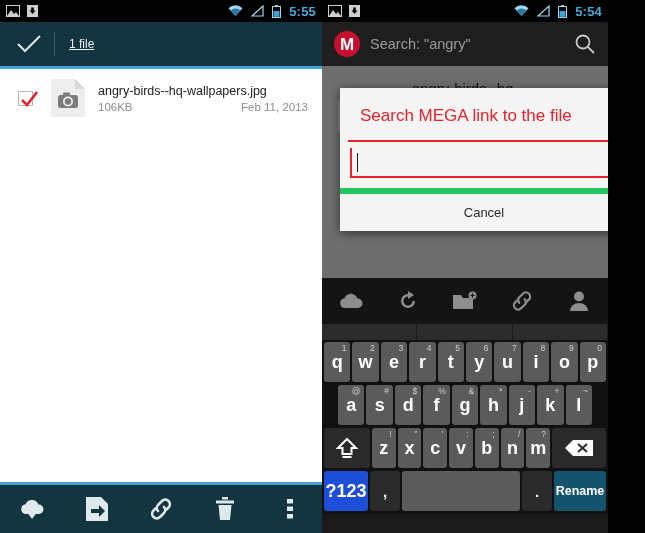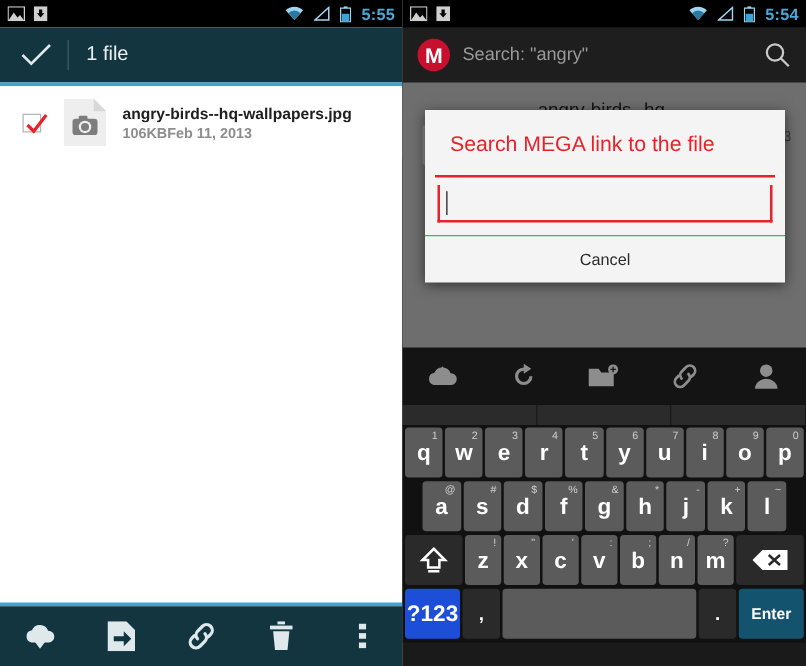--- a/index.html
+++ b/index.html
@@ -13,43 +13,43 @@
   .statusbar { height:22px; background:#000; display:flex; align-items:center;
     padding:0 6px; gap:6px; }
   .sb-left { display:flex; align-items:center; gap:7px; }
   .sb-right { margin-left:auto; display:flex; align-items:center; gap:8px; }
   .sb-time { color:#4aa8d8; font-size:13px; font-weight:bold; letter-spacing:.2px; }
 
   .actionbar { height:44px; background:#12353f; display:flex; align-items:center;
     padding-left:12px; }
   .ab-check { width:34px; display:flex; align-items:center; justify-content:center; }
   .ab-div { width:1px; height:24px; background:#3c5c66; margin:0 14px 0 8px; }
-  .ab-title { color:#e9f0f2; font-size:16px; }
+  .ab-title { color:#e9f0f2; font-size:12px;text-decoration:underline; }
   .ab-underline { height:3px; background:#3fa3d8; }
 
-  .filerow { height:58px; display:flex; align-items:center; padding:0 14px 0 8px; background:#fff;font-weight:bold; }
+  .filerow { height:58px; display:flex; align-items:center; padding:0 14px 0 8px; background:#fff; }
   .fr-check { width:34px; display:flex; align-items:center; justify-content:center; }
   .cbox { width:15px; height:15px; border:1px solid #b5b5b5; background:#fff;
     position:relative; }
   .cbox svg { position:absolute; left:-1px; top:-3px; }
   .fr-thumb { width:52px; display:flex; align-items:center; justify-content:center; }
   .fr-info { flex:1; padding-left:4px; min-width:0; }
   .fr-name { color:#202020; font-size:12.5px; white-space:nowrap; overflow:hidden; }
-  .fr-sub { display:flex; margin-top:3px; }
+  .fr-sub { display:flex; justify-content:space-between; margin-top:3px; }
   .fr-size, .fr-date { color:#8d8d8d; font-size:11.5px; }
 
   .filler { flex:1; background:#fff; }
 
   .bottombar { position:absolute; left:0; bottom:0; width:100%; height:48px;
     background:#12353f; display:flex; align-items:center; }
   .bb-underline { position:absolute; left:0; bottom:48px; width:100%; height:3px; background:#3fa3d8; }
   .bb-item { flex:1; display:flex; align-items:center; justify-content:center; height:100%; }
 
   
-  .pane-right { position:relative; width:323px; height:533px; background:#1a1a1a; overflow:hidden; }
+  .pane-right { position:relative; width:286px; height:533px; background:#1a1a1a; overflow:hidden; }
   .r-searchbar { height:44px; background:#1e1e1e; display:flex; align-items:center;
     padding:0 12px; gap:10px; }
   .mega-logo { width:26px; height:26px; border-radius:50%; background:#c8102e;
     color:#fff; font-size:17px; font-weight:bold; display:flex; align-items:center;
     justify-content:center; line-height:1; }
   .r-searchtext { flex:1; color:#9a9a9a; font-size:14.5px; }
 
   .r-content { position:relative; height:212px; background:#6e6e6e; overflow:hidden; }
   .bg-filename { position:absolute; top:14px; left:0; width:100%; text-align:center;
     color:#141414; font-size:15px; white-space:nowrap; }
@@ -58,21 +58,21 @@
     background:#8a8a8a; border-radius:2px; }
 
   .dialog { position:absolute; left:18px; top:22px; width:288px; background:#f4f4f4;
     box-shadow:0 2px 10px rgba(0,0,0,.55); }
   .dlg-title { color:#e8222a; font-size:17px; padding:18px 16px 14px 20px; }
   .dlg-rule { height:2px; background:#e8222a; margin:0 8px; }
   .dlg-inputwrap { padding:6px 10px 0; }
   .dlg-input { position:relative; height:30px; border-bottom:2px solid #e8222a;
     border-left:2px solid #e8222a; border-right:2px solid #e8222a; }
   .caret { position:absolute; left:5px; top:5px; width:1px; height:19px; background:#1a1a1a; }
-  .dlg-btns { display:flex; margin-top:10px; border-top:1px solid #22c55e; }
+  .dlg-btns { display:flex; margin-top:10px; border-top:6px solid #22c55e; }
   .dlg-btn { flex:1; text-align:center; padding:11px 0; color:#2b2b2b; font-size:13px; }
   .dlg-btn + .dlg-btn { border-left:1px solid #dcdcdc; }
 
   .r-toolbar { height:46px; background:#141414; display:flex; align-items:center; }
   .rt-item { flex:1; display:flex; align-items:center; justify-content:center; }
   .r-gap { height:16px; background:#2b2b2b; display:flex; }
   .r-gap div { flex:1; border-right:1px solid #1a1a1a; }
 
   
   .kb { background:#111; padding:2px 2px 3px; }
@@ -426,17 +426,17 @@
             <path d="M9 2 L29 2 L29 18 L9 18 L1 10 Z" fill="#fff"></path>
             <path d="M14 6 L23 14 M23 6 L14 14" stroke="#2a2a2a" stroke-width="2"></path>
           </svg>
         </div>
       </div>
       <div class="kb-row" style="margin-bottom:0;">
         <div class="key key-123">?123</div>
         <div class="key key-comma">,</div>
         <div class="key key-space"></div>
         <div class="key key-period">.</div>
-        <div class="key key-action">Enter</div>
+        <div class="key key-action">Rename</div>
       </div>
     </div>
   </div>
 </div>
 
 </body></html>

